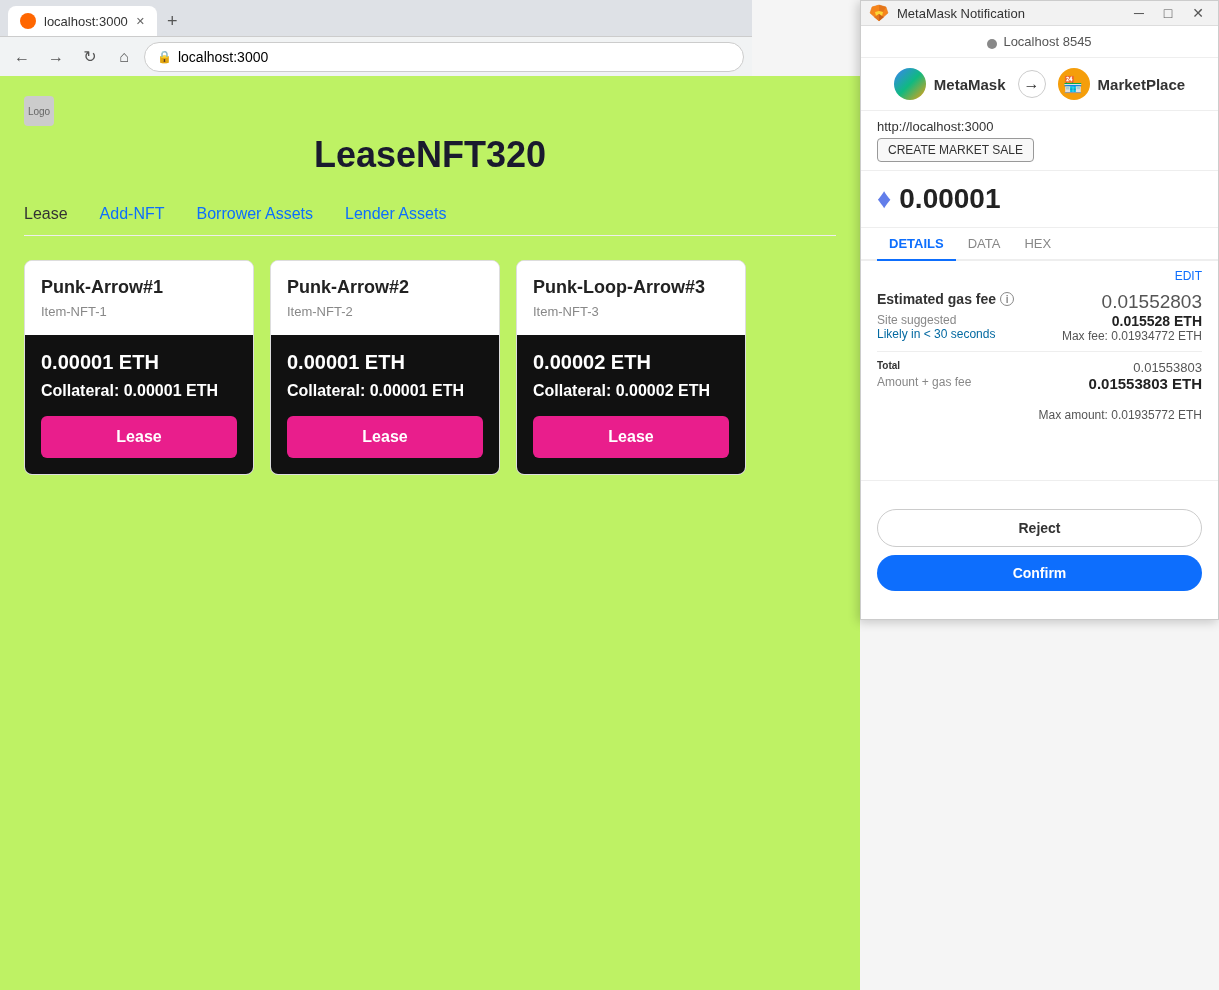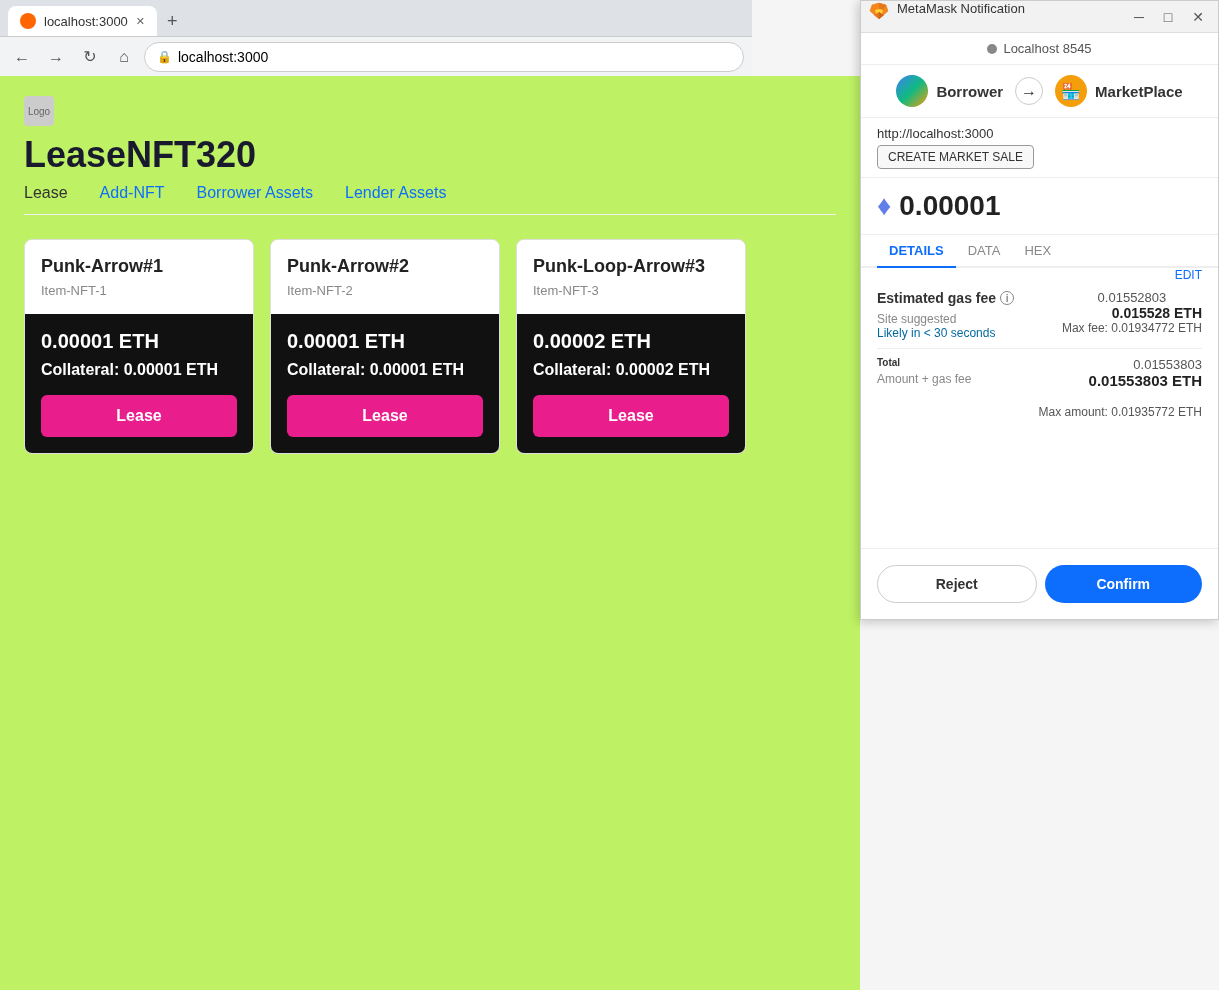--- a/index.html
+++ b/index.html
@@ -89,21 +89,22 @@
       width: 30px; height: 30px;
       background: #ccc;
       border-radius: 4px;
       display: flex; align-items: center; justify-content: center;
       font-size: 10px; color: #666;
     }
     .app-title {
       font-size: 36px;
       font-weight: bold;
       color: #1a1a2e;
-      margin-bottom: 8px;
+      margin-bottom: 29px;
+      text-align: center;
     }
     .nav-links {
       display: flex;
       gap: 32px;
       padding-bottom: 12px;
       border-bottom: 1px solid #eee;
     }
     .nav-link {
       font-size: 16px;
       color: #0d6efd;
@@ -176,40 +177,41 @@
       border: 1px solid #ccc;
       border-radius: 0;
       box-shadow: -2px 2px 10px rgba(0,0,0,0.2);
       display: flex;
       flex-direction: column;
       overflow: hidden;
     }
     .mm-title-bar {
       background: #f2f2f2;
       display: flex;
+      align-items: center;
       padding: 0 8px;
-      height: 32px;
+      height: 25px;
       gap: 8px;
       border-bottom: 1px solid #ddd;
     }
     .mm-fox-icon {
       width: 20px; height: 20px;
     }
     .mm-title {
       font-size: 13px;
       color: #333;
       flex: 1;
     }
     .mm-win-btn {
       background: none; border: none; font-size: 14px; color: #555; cursor: pointer; padding: 2px 6px;
     }
 
     .mm-network-bar {
       display: flex;
-      align-items: center;
+      align-items: flex-end;
       justify-content: center;
       padding: 8px;
       border-bottom: 1px solid #eee;
       gap: 6px;
     }
     .mm-network-dot {
       width: 10px; height: 10px;
       background: #888;
       border-radius: 50%;
     }
@@ -304,21 +306,21 @@
       border-bottom: 2px solid transparent;
       margin-bottom: -2px;
     }
     .mm-tab.active {
       color: #0d6efd;
       border-bottom-color: #0d6efd;
       font-weight: bold;
     }
 
     .mm-details-section {
-      padding: 0 16px;
+      padding: 8px 16px;
       flex: 1;
       overflow-y: auto;
     }
     .mm-edit-link {
       text-align: right;
       font-size: 12px;
       color: #0d6efd;
       cursor: pointer;
       margin-bottom: 8px;
     }
@@ -344,23 +346,22 @@
       align-items: center;
       justify-content: center;
       font-size: 10px;
       color: #888;
       cursor: pointer;
     }
     .mm-fee-values {
       text-align: right;
     }
     .mm-fee-primary {
-      font-size: 13px;
+      font-size: 19px;
       color: #555;
-      text-align: center;
     }
     .mm-fee-secondary {
       font-size: 14px;
       font-weight: bold;
       color: #222;
     }
     .mm-site-suggested {
       font-size: 12px;
       color: #888;
       margin-top: 6px;
@@ -409,22 +410,23 @@
     .mm-max-amount {
       font-size: 12px;
       color: #555;
       text-align: right;
       margin-top: 16px;
     }
 
     .mm-action-bar {
       display: flex;
       gap: 8px;
-      padding: 16px 16px;
+      padding: 28px 16px;
       border-top: 1px solid #eee;
+      flex-direction: column;
     }
     .mm-reject-btn {
       flex: 1;
       padding: 10px;
       border: 1px solid #ccc;
       border-radius: 20px;
       background: #fff;
       font-size: 14px;
       font-weight: bold;
       color: #333;
@@ -540,21 +542,21 @@
   </div>
 
   <div class="mm-network-bar">
     <div class="mm-network-dot"></div>
     <span class="mm-network-label">Localhost 8545</span>
   </div>
 
   <div class="mm-accounts-bar">
     <div class="mm-account">
       <div class="mm-account-icon borrower"></div>
-      <span>Borrower</span>
+      <span>MetaMask</span>
     </div>
     <div class="mm-arrow-btn">→</div>
     <div class="mm-account">
       <div class="mm-account-icon marketplace">🏪</div>
       <span>MarketPlace</span>
     </div>
   </div>
 
   <div class="mm-site-url">
     <div>http://localhost:3000</div>

